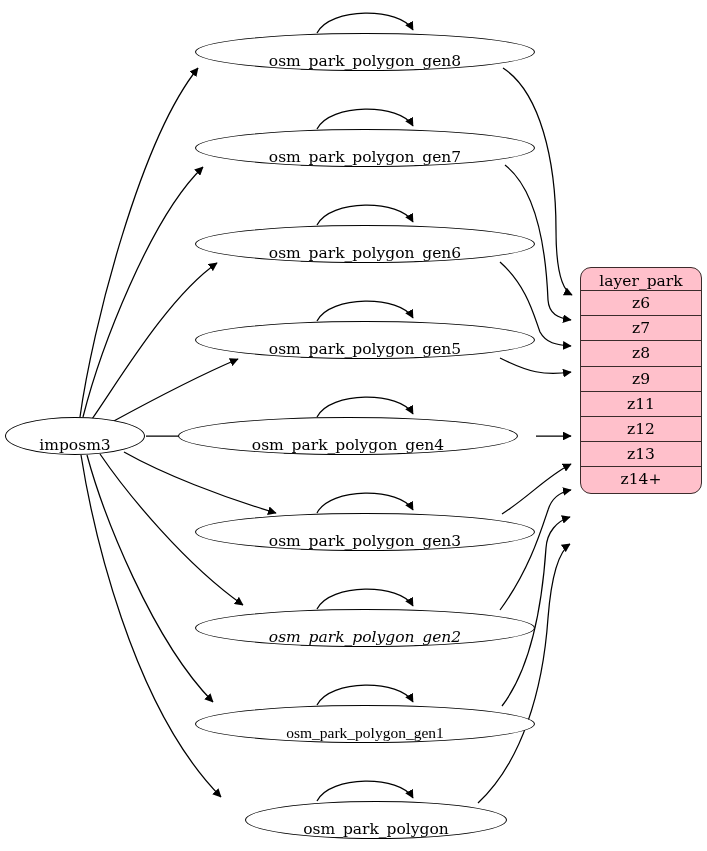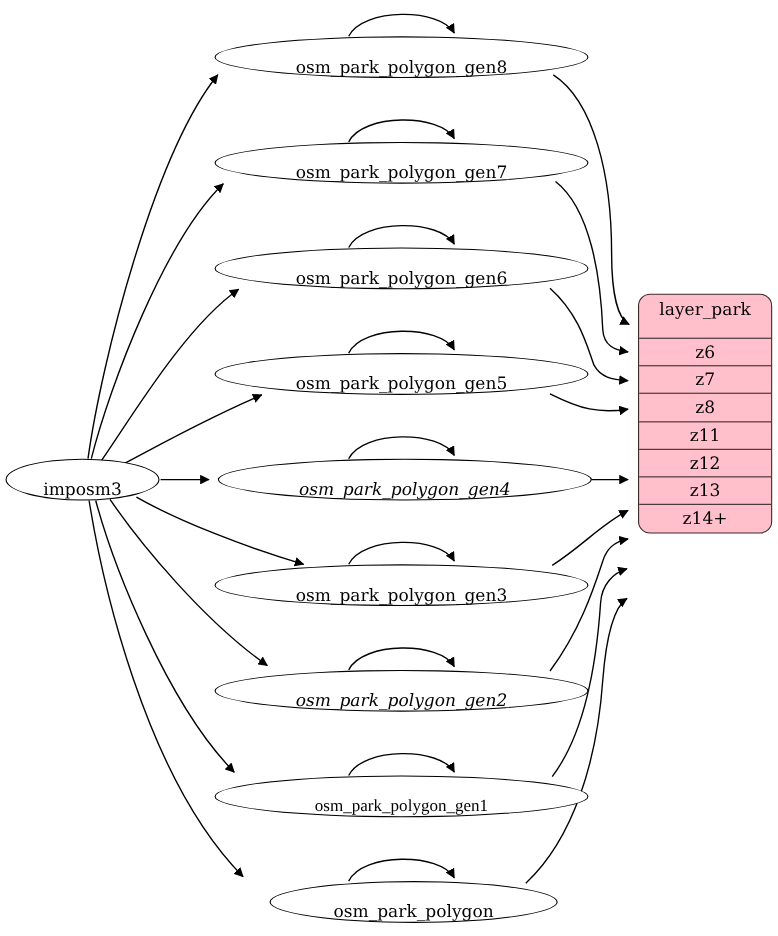--- a/index.html
+++ b/index.html
@@ -8,21 +8,21 @@
   #edges{position:absolute;left:0;top:0;width:707px;height:851px;}
   .node{position:absolute;display:flex;align-items:flex-end;justify-content:center;
         border:1.2px solid #000;border-radius:50%;background:#fff;
         font-size:15.5px;color:#000;white-space:nowrap;box-sizing:border-box;}
   .tbl{position:absolute;left:580px;top:267px;width:122px;
        border:1.5px solid #3b2b2b;border-radius:11px;background:#ffc0cb;
        overflow:hidden;box-sizing:border-box;}
   .tbl .cell{height:25.2px;line-height:25.2px;text-align:center;font-size:15.5px;
              color:#000;border-bottom:1.3px solid #3b2b2b;box-sizing:border-box;}
   .tbl .cell:last-child{border-bottom:none;}
-  .tbl .hdr{border-bottom:1.3px solid #3b2b2b;height:40px;line-height:27px;}
+  .tbl .hdr{border-bottom:1.3px solid #3b2b2b;height:23px;line-height:27px;}
 </style>
 </head>
 <body>
 
 <div id="stage">
 
   <svg id="edges" viewBox="0 0 707 851" xmlns="http://www.w3.org/2000/svg">
     <defs>
       <marker id="ah" viewBox="0 0 10 10" refX="9.2" refY="5" markerWidth="7" markerHeight="7" orient="auto-start-reverse">
         <path d="M 0 0 L 10 5 L 0 10 z" fill="#000"></path>
@@ -73,40 +73,41 @@
   </div>
   <div class="node" style="left:195px;top:129px;width:340px;height:38px;">
     <span>osm_park_polygon_gen7</span>
   </div>
   <div class="node" style="left:195px;top:225px;width:340px;height:38px;">
     <span>osm_park_polygon_gen6</span>
   </div>
   <div class="node" style="left:195px;top:321px;width:340px;height:38px;">
     <span>osm_park_polygon_gen5</span>
   </div>
-  <div class="node" style="left:198px;top:417px;width:340px;height:38px;font-style:italic;">
+  <div class="node" style="left:178px;top:417px;width:340px;height:38px;">
     <span>osm_park_polygon_gen4</span>
   </div>
   <div class="node" style="left:195px;top:513px;width:340px;height:38px;">
     <span>osm_park_polygon_gen3</span>
   </div>
   <div class="node" style="left:195px;top:609px;width:340px;height:38px;font-style:italic;">
     <span>osm_park_polygon_gen2</span>
   </div>
   <div class="node" style="left:195px;top:705px;width:340px;height:38px;font-family:Liberation Serif, serif;">
     <span>osm_park_polygon_gen1</span>
   </div>
   <div class="node" style="left:245px;top:801px;width:262px;height:38px;">
     <span>osm_park_polygon</span>
   </div>
 
   <div class="tbl">
     <div class="cell hdr">layer_park</div>
     <div class="cell">z6</div>
     <div class="cell">z7</div>
     <div class="cell">z8</div>
+    <div class="cell">z9</div>
     <div class="cell">z11</div>
     <div class="cell">z12</div>
     <div class="cell">z13</div>
     <div class="cell">z14+</div>
   </div>
 
 </div>
 
 </body></html>

